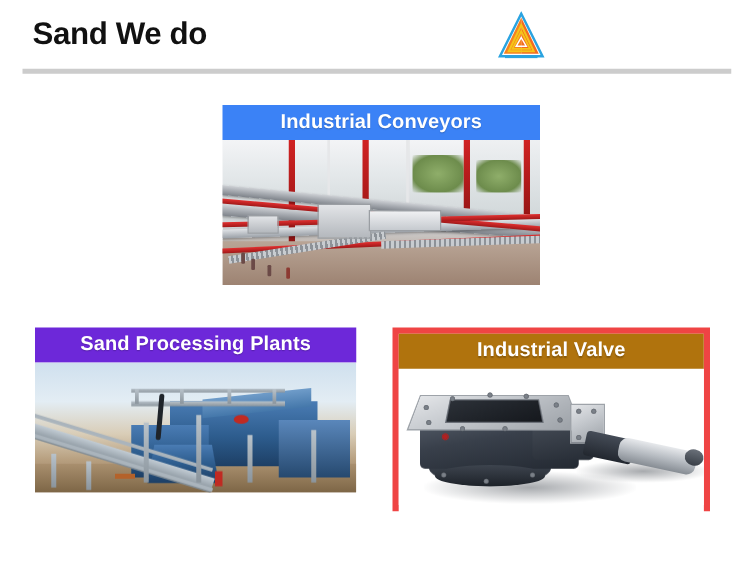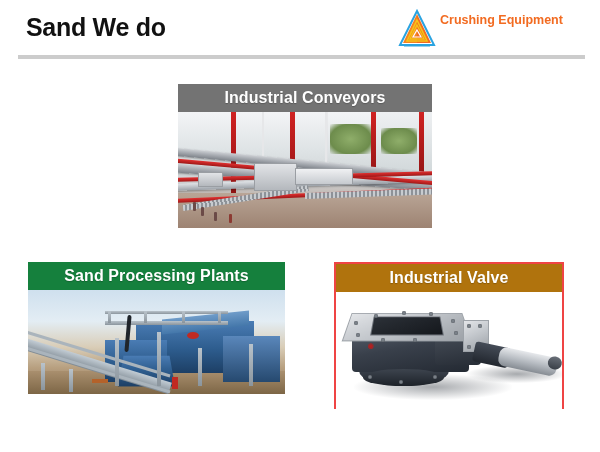--- a/index.html
+++ b/index.html
@@ -93,23 +93,23 @@
     left: 28px; top: 262px;
     width: 257px; height: 132px;
   }
   #panel-sand .panel-header {
     height: 28px; line-height: 28px; font-size: 16px;
   }
   #panel-sand .panel-image { height: 104px; }
 
   
   #panel-valve {
-    left: 334px; top: 262px;
-    width: 230px; height: 147px;
-    border: 2px solid #ef4444;
+    left: 314px; top: 262px;
+    width: 254px; height: 147px;
+    border: 5px solid #ef4444;
   }
   #panel-valve .panel-header {
     height: 28px; line-height: 28px; font-size: 16px;
   }
   #panel-valve .panel-image { height: 117px; background:#ffffff; }
 
   
 
   
   .ph-conveyor {
@@ -265,30 +265,29 @@
         <polygon points="19,5 33,34 19,34" fill="#f26b21"></polygon>
         <polygon points="19,5 5,34 19,34" fill="#f58220"></polygon>
         <polygon points="19,11 29,32 9,32" fill="none" stroke="#f5c518" stroke-width="1.6"></polygon>
         <polygon points="19,16 26,30 12,30" fill="none" stroke="#f5c518" stroke-width="1.4"></polygon>
         <polygon points="19,21 23,28 15,28" fill="none" stroke="#ffffff" stroke-width="1.2"></polygon>
         <rect x="6" y="35.5" width="26" height="2" fill="#2aa3e0"></rect>
       </svg>
     </span>
 
     <div id="brand-text">
-      <span class="brand-line">Crushing Equipment</span>
     </div>
 
   </div>
 
   <div id="header-divider"></div>
 </div>
 
 <div class="panel" id="panel-conveyors">
-  <div class="panel-header" style="background:#737373;">Industrial Conveyors</div>
+  <div class="panel-header" style="background:#3b82f6;">Industrial Conveyors</div>
   <div class="panel-image">
     <div class="ph-conveyor">
       <div class="window" style="left:0; width:33%;"></div>
       <div class="window" style="left:34%; width:24%;"></div>
       <div class="window" style="left:59%; width:18%;"></div>
       <div class="window" style="left:78%; width:22%; background:linear-gradient(180deg,#eef0f2,#cfd6d8);"></div>
 
       <div class="greenery" style="left:60%; top:10%; width:16%; height:26%;"></div>
       <div class="greenery" style="left:80%; top:14%; width:14%; height:22%;"></div>
 
@@ -316,21 +315,21 @@
 
       <div class="person" style="left:6%; top:78%;"></div>
       <div class="person" style="left:9%; top:82%;"></div>
       <div class="person" style="left:14%; top:86%;"></div>
       <div class="person" style="left:20%; top:88%; background:#8c3a32;"></div>
     </div>
   </div>
 </div>
 
 <div class="panel" id="panel-sand">
-  <div class="panel-header" style="background:#15803d;">Sand Processing Plants</div>
+  <div class="panel-header" style="background:#6d28d9;">Sand Processing Plants</div>
   <div class="panel-image">
     <div class="ph-sand">
       <div class="ground"></div>
 
       <div class="blue" style="left:42%; top:30%; width:46%; height:50%;"></div>
       <div class="bluelight" style="left:52%; top:24%; width:34%; height:14%; transform:skewY(-6deg);"></div>
       <div class="blue" style="left:30%; top:48%; width:24%; height:40%;"></div>
       <div class="blue" style="left:76%; top:44%; width:22%; height:44%; background:linear-gradient(180deg,#5a87bb,#26496f);"></div>
 
       <div class="blue" style="left:36%; top:62%; width:20%; height:30%; transform:perspective(30px) rotateX(12deg);"></div>

